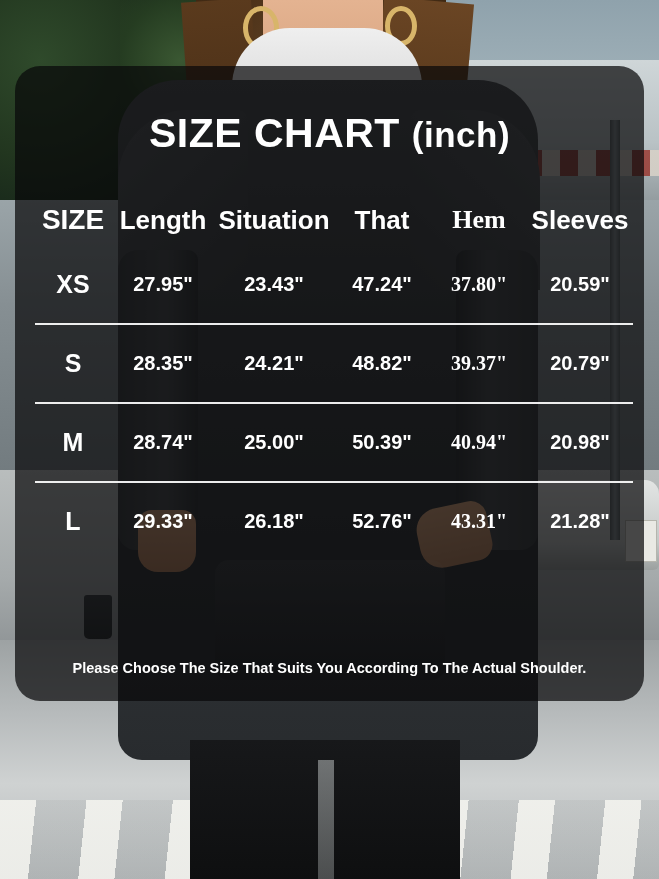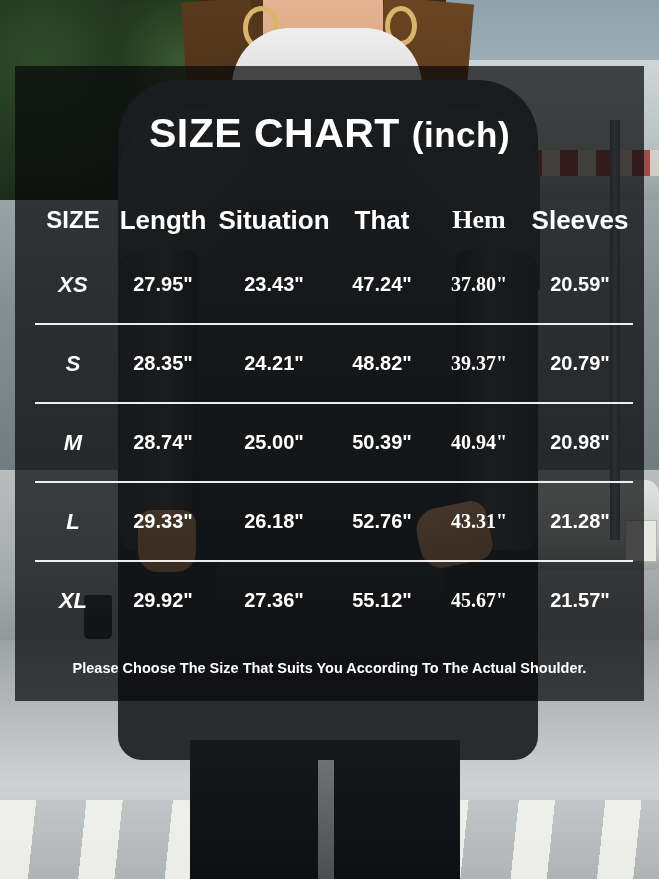--- a/index.html
+++ b/index.html
@@ -196,20 +196,21 @@
   }
 
   
   .panel {
     position: absolute;
     left: 15px;
     top: 66px;
     width: 629px;
     height: 635px;
     background: rgba(8, 9, 10, 0.72);
+    border-radius: 25px;
   }
 
   .chart-title {
     position: absolute;
     left: 0; right: 0;
     top: 44px;
     text-align: center;
     color: #ffffff;
     font-size: 41px;
     font-weight: 700;
@@ -248,25 +249,24 @@
   }
   table.size-table tbody tr {
     border-top: 2px solid rgba(255,255,255,0.92);
   }
   table.size-table tbody tr:first-child {
     border-top: none;
   }
   table.size-table th.col-size,
   table.size-table td.col-size {
     width: 76px;
-    font-size: 24px;
+    font-size: 28px;
   }
   table.size-table tbody td.col-size {
-    font-size: 22px;
-    font-style: italic;
+    font-size: 25px;
   }
   table.size-table th.col-length, table.size-table td.col-length { width: 104px; }
   table.size-table th.col-shoulder, table.size-table td.col-shoulder { width: 118px; }
   table.size-table th.col-bust, table.size-table td.col-bust { width: 98px; }
   table.size-table th.col-hem, table.size-table td.col-hem { width: 96px; font-family: Liberation Serif, serif; }
   table.size-table th.col-sleeves, table.size-table td.col-sleeves { width: 106px; }
 
   .notes {
     position: absolute;
     left: 0; right: 0;
@@ -365,28 +365,20 @@
           <td class="col-sleeves">20.98"</td>
         </tr>
         <tr>
           <td class="col-size">L</td>
           <td class="col-length">29.33"</td>
           <td class="col-shoulder">26.18"</td>
           <td class="col-bust">52.76"</td>
           <td class="col-hem">43.31"</td>
           <td class="col-sleeves">21.28"</td>
         </tr>
-        <tr>
-          <td class="col-size">XL</td>
-          <td class="col-length">29.92"</td>
-          <td class="col-shoulder">27.36"</td>
-          <td class="col-bust">55.12"</td>
-          <td class="col-hem">45.67"</td>
-          <td class="col-sleeves">21.57"</td>
-        </tr>
       </tbody>
     </table>
 
     <div class="notes">
       <div>Please Choose The Size That Suits You According To The Actual Shoulder.</div>
     </div>
 
   </div>
 </div>
 

